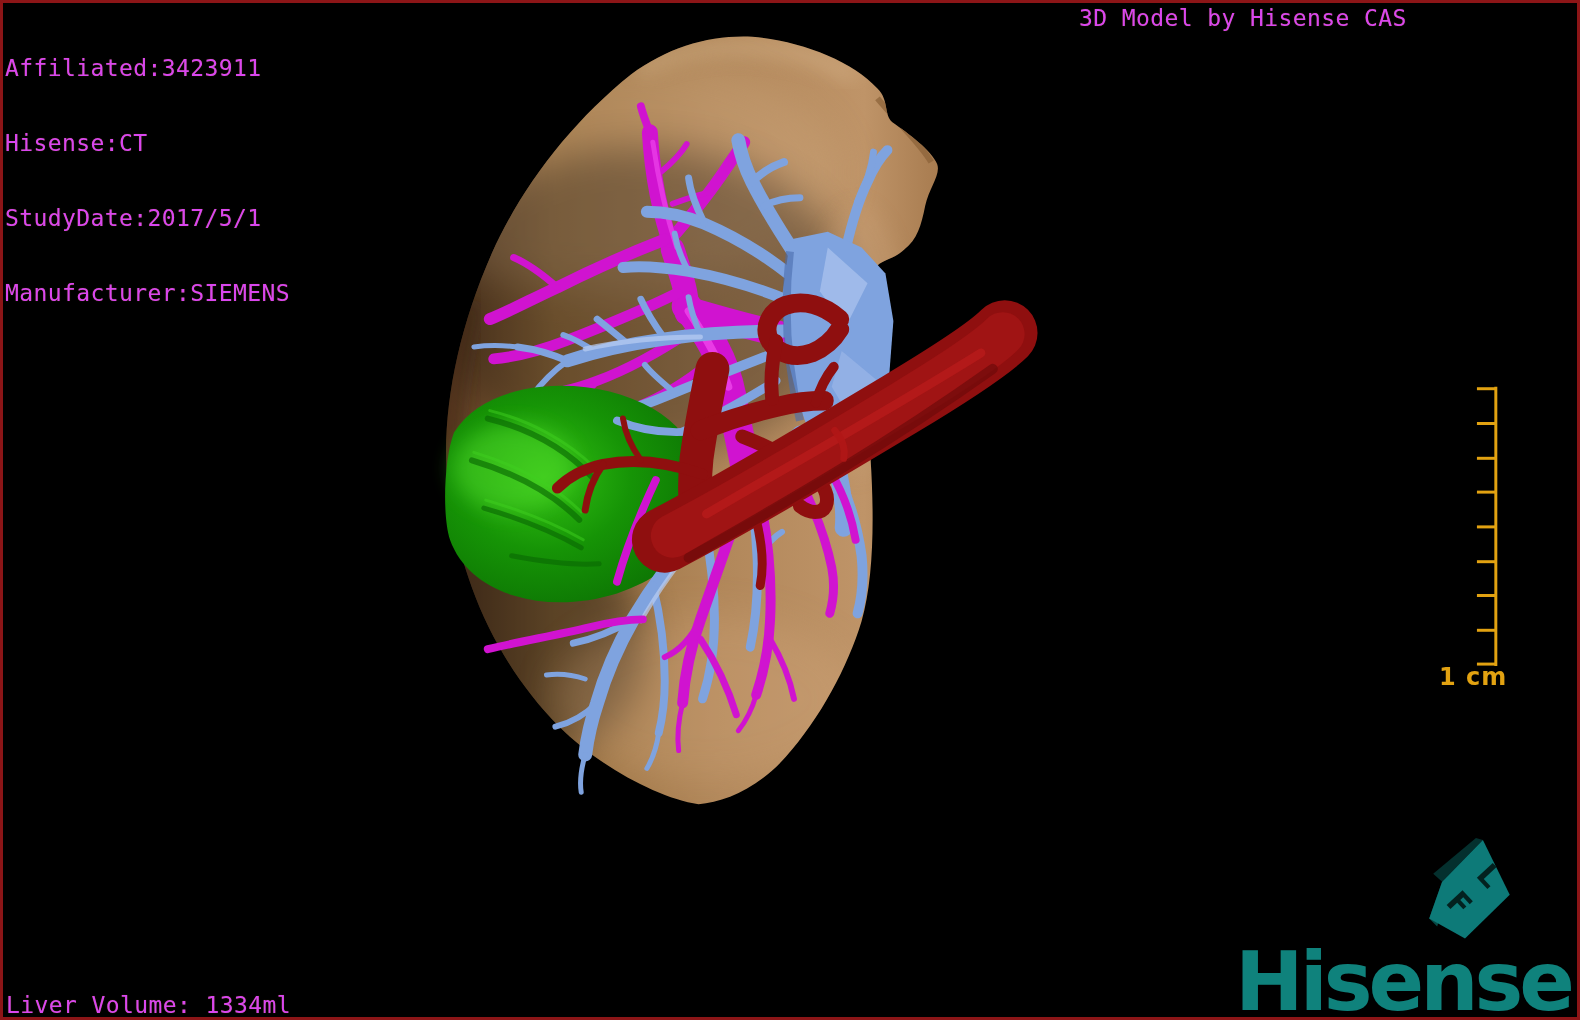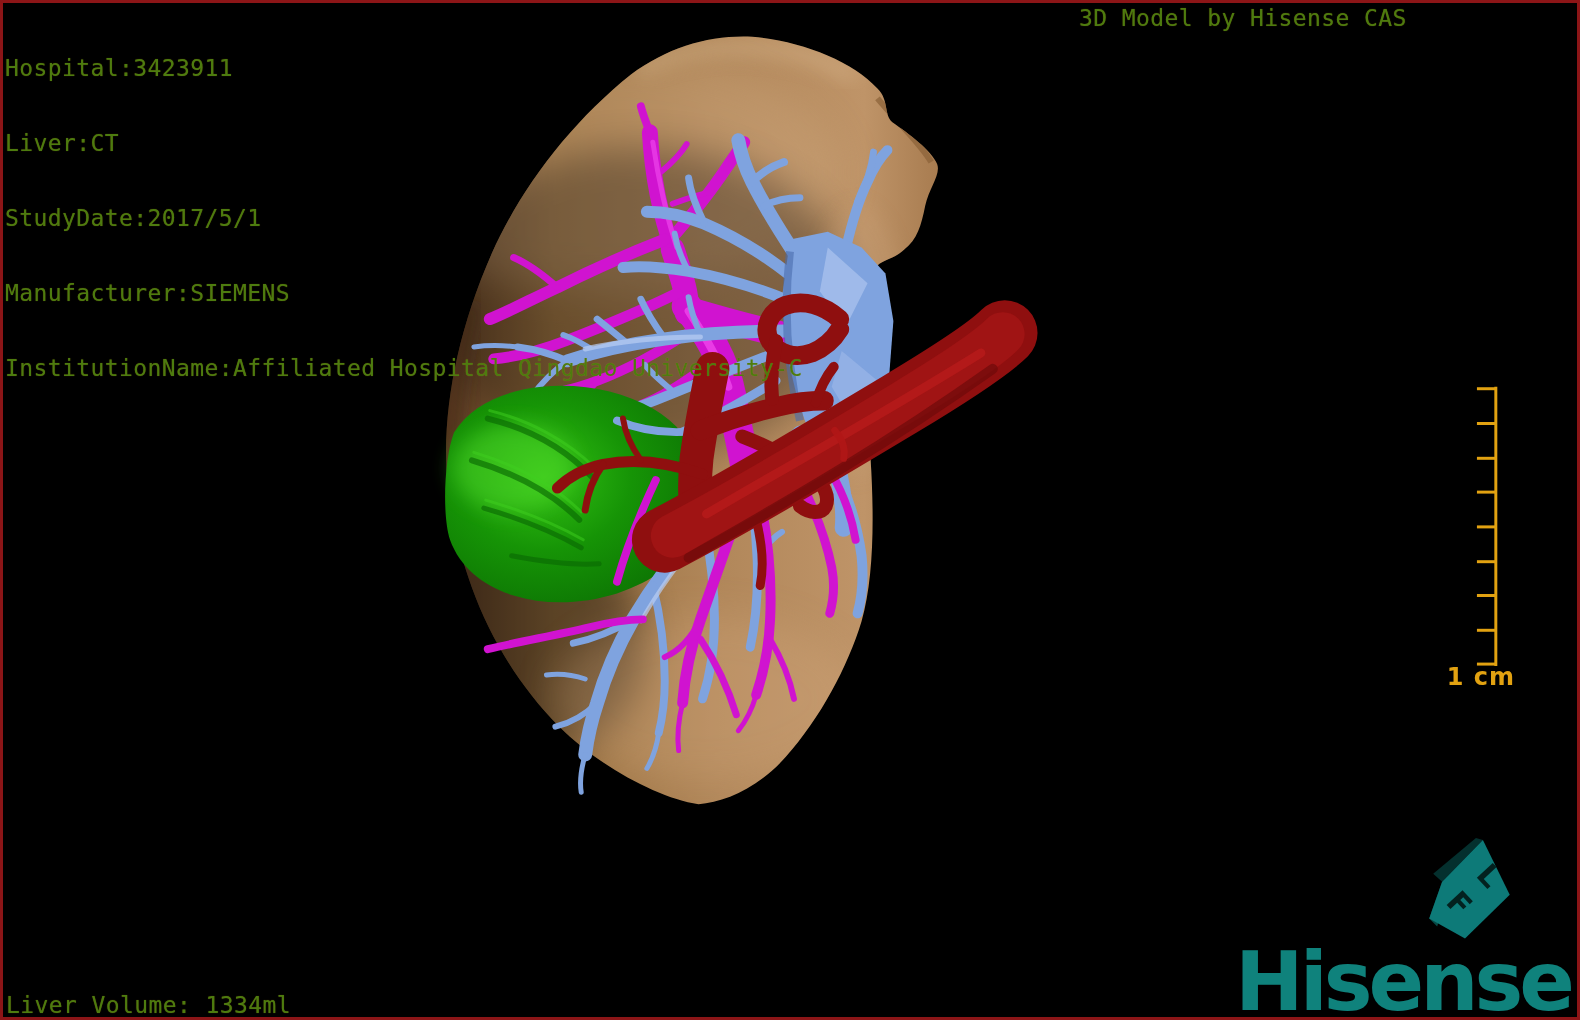--- a/index.html
+++ b/index.html
@@ -3,28 +3,28 @@
 <meta charset="utf-8">
 <style>
   html,body{margin:0;padding:0;background:#000;}
   .frame{
     position:relative;width:1580px;height:1020px;box-sizing:border-box;
     background:#000;border:3px solid #8c1517;overflow:hidden;
     font-family:"DejaVu Sans Mono","Liberation Mono",monospace;
   }
   .viewport{position:absolute;left:0;top:0;width:100%;height:100%;}
   .ovl{
-    position:absolute;color:#4d7c0f;font-size:23px;line-height:25px;
+    position:absolute;color:#d946ef;font-size:23px;line-height:25px;
     letter-spacing:0.4px;white-space:pre;text-shadow:0 0 1px rgba(242,183,18,.35);
   }
   .patient-block{left:2px;top:3px;}
   .title-line{left:1076px;top:3px;}
   .volume-line{left:3px;top:981px;margin-top:9px;}
   .scale-label{
-    position:absolute;left:1436px;top:660px;width:76px;text-align:right;
+    position:absolute;left:1436px;top:660px;width:76px;text-align:left;
     color:#e2a211;font-family:"DejaVu Sans","Liberation Sans",sans-serif;
     font-weight:bold;font-size:24px;letter-spacing:1px;
   }
   .wordmark{
     position:absolute;right:6px;top:938px;
     color:#0f827c;font-family:"DejaVu Sans","Liberation Sans",sans-serif;
     font-weight:bold;font-size:82px;letter-spacing:-4px;line-height:1;
   }
 </style>
 </head>
@@ -204,25 +204,24 @@
     <g>
       <path d="M 1487,842 L 1446,884 L 1437,876 L 1480,840 Z" fill="#04302e"></path>
       <path d="M 1446,884 L 1433,921 L 1441,929 L 1453,890 Z" fill="#064a46"></path>
       <polygon points="1487,842 1514,897 1469,941 1433,921 1446,884" fill="#0d7a78"></polygon>
       <text x="1463" y="916" transform="rotate(47 1463 906)" text-anchor="middle" font-family="DejaVu Sans, Liberation Sans, sans-serif" font-weight="bold" font-size="30" fill="#03211f">F</text>
       <text x="1493" y="888" transform="rotate(47 1493 878)" text-anchor="middle" font-family="DejaVu Sans, Liberation Sans, sans-serif" font-weight="bold" font-size="30" fill="#03211f">L</text>
     </g>
   </svg>
 
   <div class="ovl patient-block">
-    <div>Hospital:3423911</div>
-    <div>Liver:CT</div>
+    <div>Affiliated:3423911</div>
+    <div>Hisense:CT</div>
     <div>StudyDate:2017/5/1</div>
     <div>Manufacturer:SIEMENS</div>
-    <div>InstitutionName:Affiliated Hospital Qingdao University-C</div>
   </div>
 
   <div class="ovl title-line">3D Model by Hisense CAS</div>
 
   <div class="ovl volume-line">Liver Volume: 1334ml</div>
 
   <div class="scale-label">1 cm</div>
 
   <div class="wordmark">Hisense</div>
 

